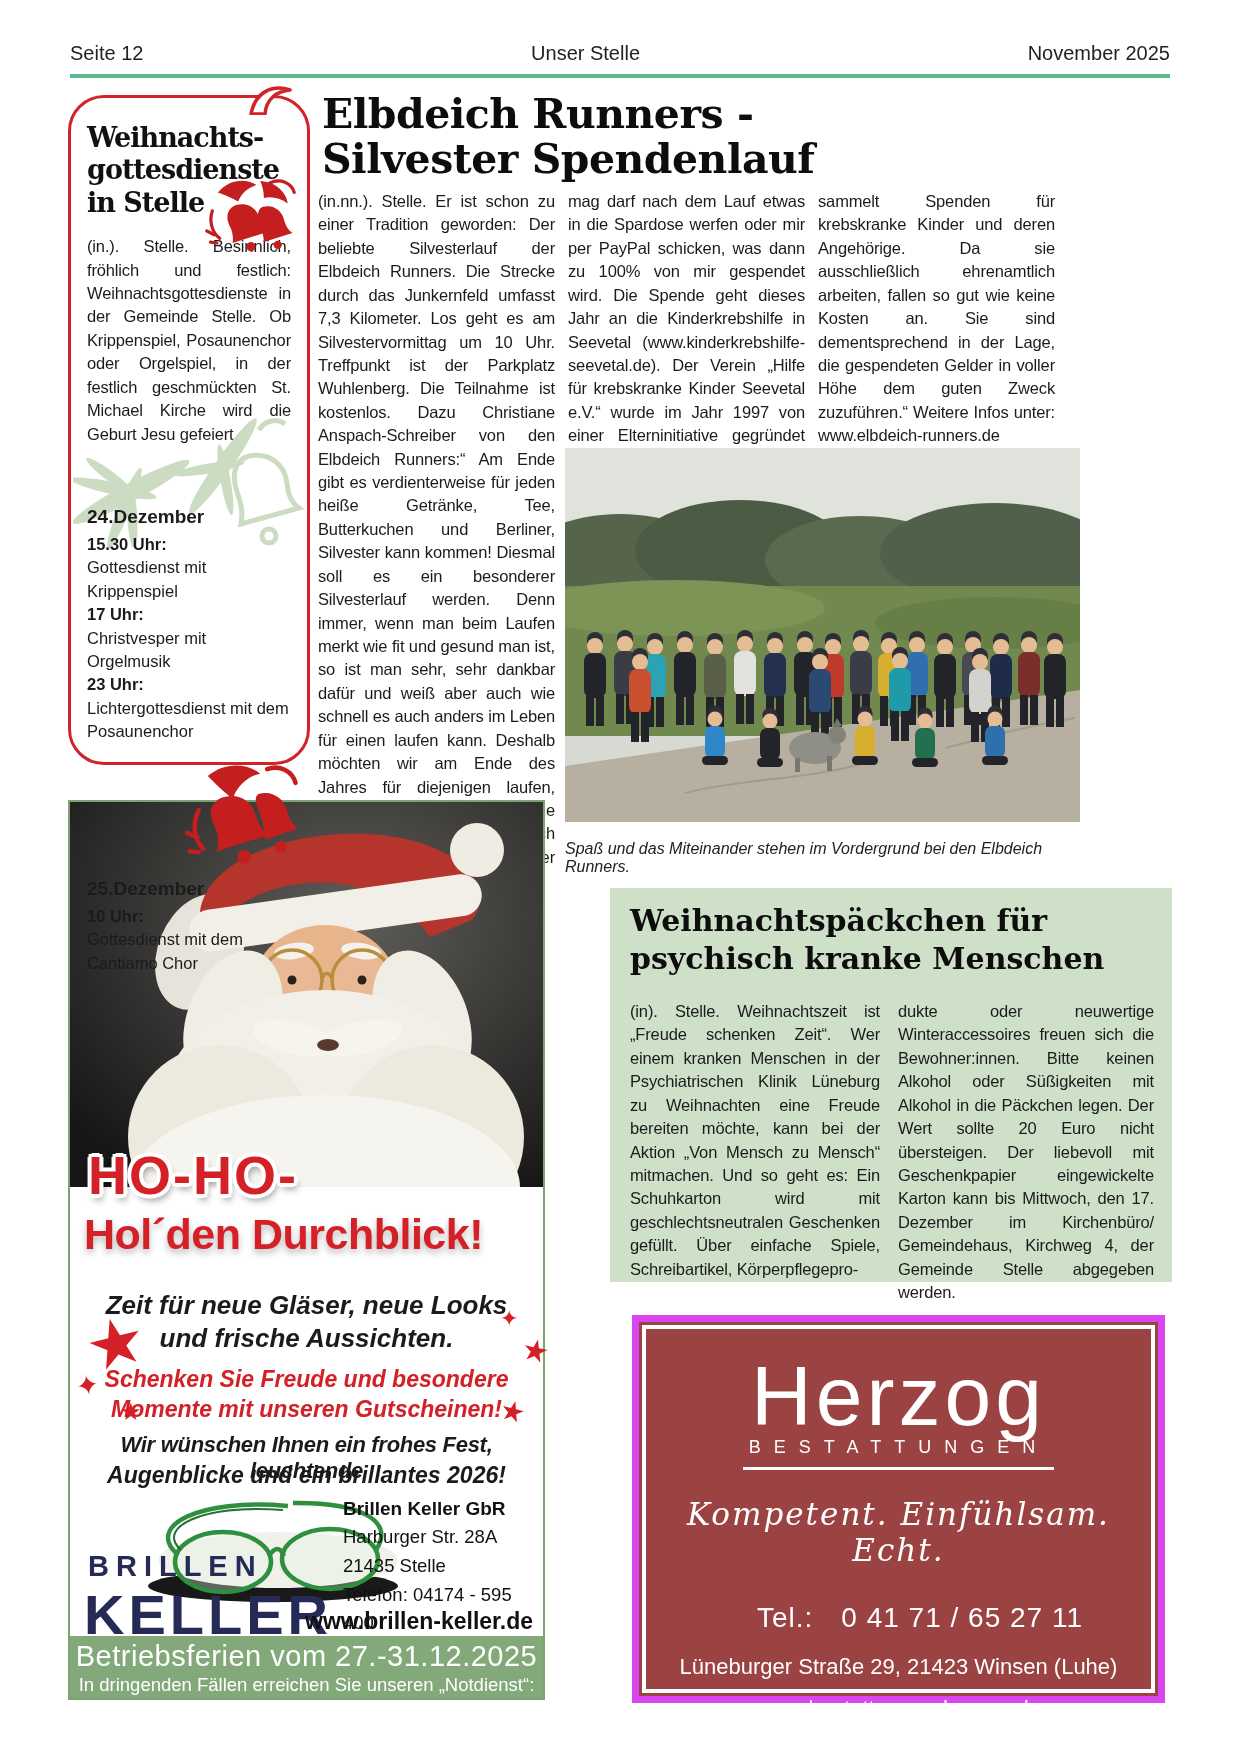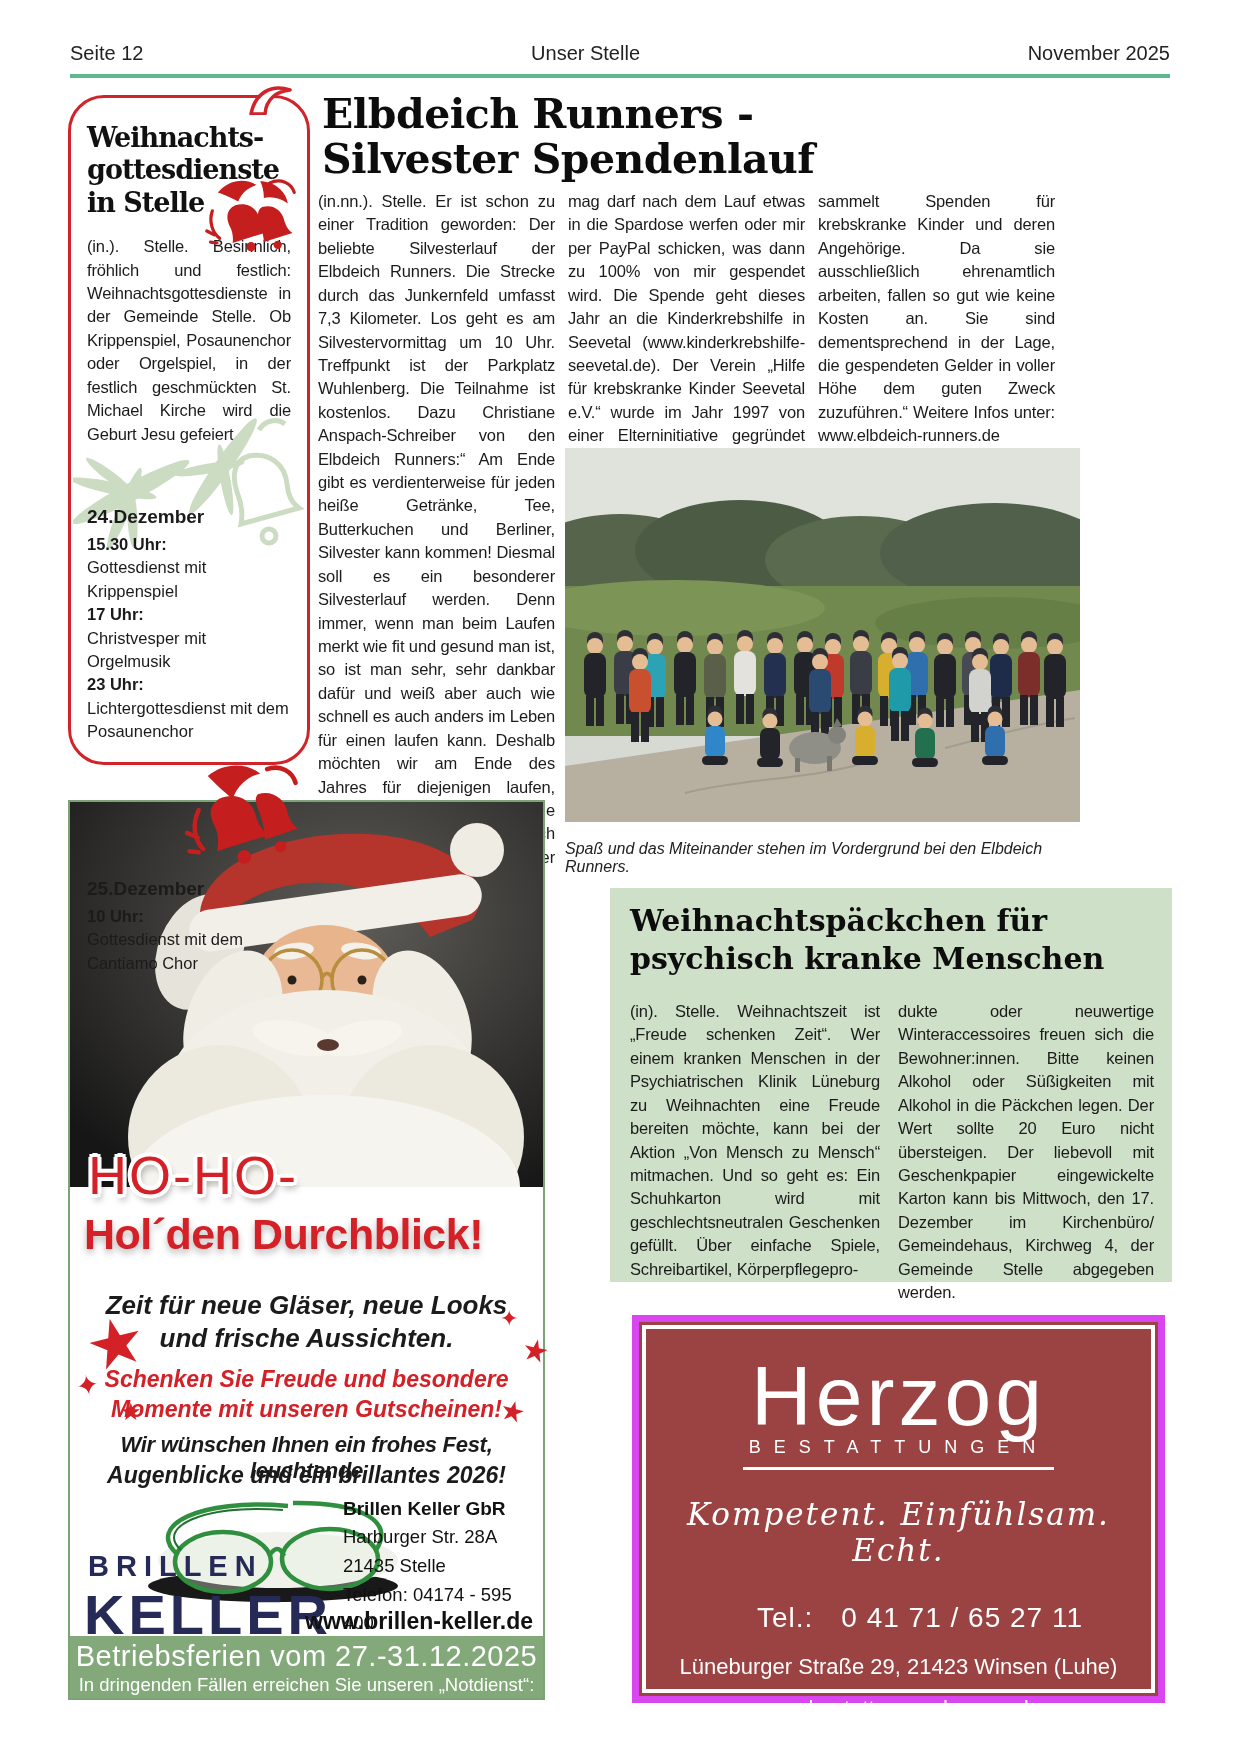--- a/index.html
+++ b/index.html
@@ -29,21 +29,21 @@
               font-size:41px;line-height:1.1;letter-spacing:-0.5px;color:#0d0d0d;}
   .rcol{position:absolute;top:102px;width:237px;font-size:16.5px;line-height:1.42;text-align:justify;
         letter-spacing:-0.15px;}
   .rcol1{left:0;} .rcol2{left:250px;} .rcol3{left:500px;}
   .photo{position:absolute;left:247px;top:360px;width:515px;height:374px;}
   .caption{position:absolute;left:247px;top:744px;width:515px;font-size:16px;font-style:italic;color:#222;margin-top:8px;}
   
   .brillen{position:absolute;left:68px;top:800px;width:477px;height:900px;border:2px solid #7ba374;
            box-sizing:border-box;background:#fff;}
   .santa{position:absolute;left:0;top:0;width:473px;height:385px;}
-  .hoho{position:absolute;left:18px;top:342px;font-size:54px;font-weight:normal;letter-spacing:2px;color:#d42027;
+  .hoho{position:absolute;left:18px;top:342px;font-size:54px;font-weight:bold;letter-spacing:2px;color:#d42027;
         text-shadow:-3px -3px 0 #fff,3px -3px 0 #fff,-3px 3px 0 #fff,3px 3px 0 #fff,0 -4px 0 #fff,0 4px 0 #fff,
         -4px 0 0 #fff,4px 0 0 #fff,3px 6px 7px rgba(0,0,0,.4);}
   .durchblick{position:absolute;left:14px;top:408px;font-size:43px;font-weight:bold;letter-spacing:-0.5px;
         color:#d42027;text-shadow:0 4px 7px rgba(0,0,0,.28);white-space:nowrap;}
   .adline{position:absolute;left:0;width:473px;text-align:center;font-weight:bold;font-style:italic;}
   .zeit1{top:488px;font-size:26px;} .zeit2{top:521px;font-size:26px;}
   .gift1{top:564px;font-size:23px;color:#d42027;} .gift2{top:594px;font-size:23px;color:#d42027;}
   .wish1{top:630px;font-size:22px;letter-spacing:-0.3px;} .wish2{top:660px;font-size:23px;}
   .star{position:absolute;color:#d42027;line-height:1;}
   .glasses-logo{position:absolute;left:58px;top:688px;width:280px;height:120px;}

